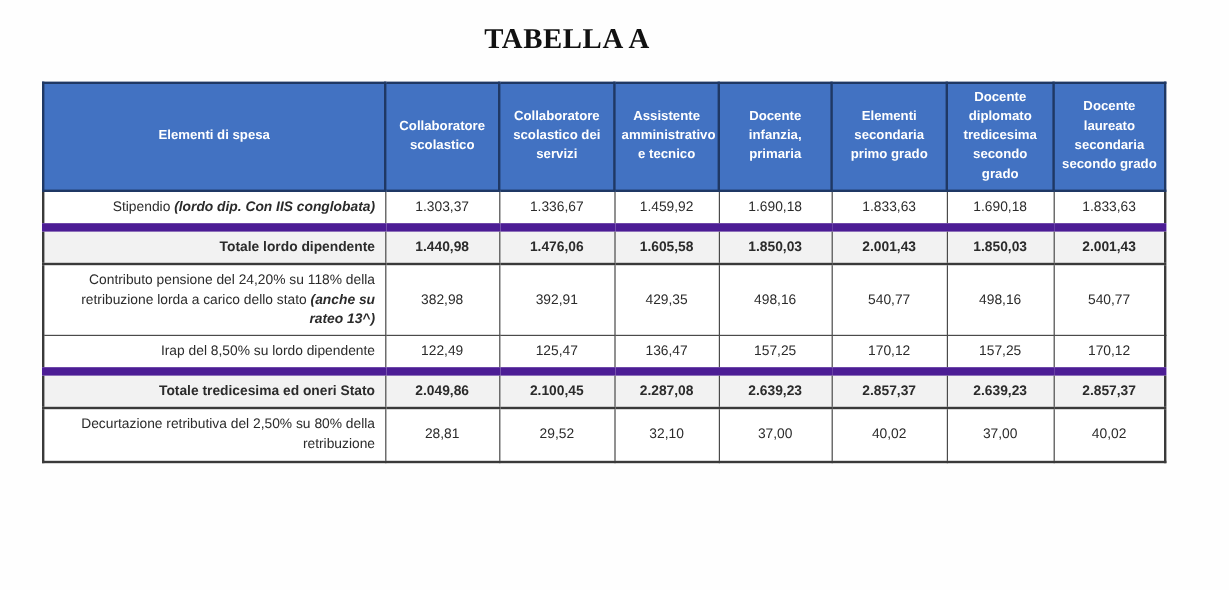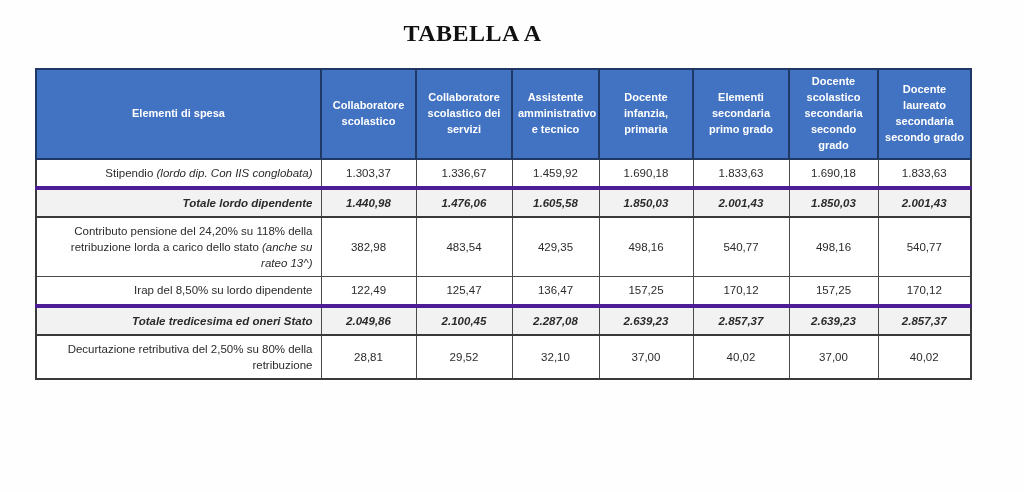--- a/index.html
+++ b/index.html
@@ -59,25 +59,24 @@
   }
   td.label-cell {
     text-align: right;
     padding-right: 8px;
     line-height: 1.4;
   }
   td.value-cell { text-align: center; }
   tr.row-subtotal td {
     background: var(--subtotal-bg, #f2f2f2);
     font-weight: bold;
-    border-top: 4px solid #4c1d95;
+    border-top: 7px solid #4c1d95;
     border-bottom: 2px solid #3a3a3a;
-    font-style: italic;
   }
-  td.label-cell em { font-style: italic; font-weight: normal; }
+  td.label-cell em { font-style: italic; font-weight: bold; }
 </style>
 </head>
 <body>
 
 <div class="page">
   <div class="title">TABELLA A</div>
   <table class="tabella">
     <colgroup>
       <col class="c-label">
         <col class="c-1">
@@ -89,21 +88,21 @@
         <col class="c-7">
     </colgroup>
     <thead>
       <tr id="header-row">
         <th>Elementi di spesa</th>
       <th>Collaboratore scolastico</th>
           <th>Collaboratore scolastico dei servizi</th>
           <th>Assistente amministrativo e tecnico</th>
           <th>Docente infanzia, primaria</th>
           <th>Elementi secondaria primo grado</th>
-          <th>Docente scolastico secondaria secondo grado</th>
+          <th>Docente diplomato tredicesima secondo grado</th>
           <th>Docente laureato secondaria secondo grado</th>
         </tr>
     </thead>
     <tbody id="table-body">
         <tr class="row-normal">
           <td class="label-cell"><span>Stipendio </span><em>(lordo dip. Con IIS conglobata)</em></td>
           <td class="value-cell">1.303,37</td>
           <td class="value-cell">1.336,67</td>
           <td class="value-cell">1.459,92</td>
           <td class="value-cell">1.690,18</td>
@@ -117,21 +116,21 @@
           <td class="value-cell">1.476,06</td>
           <td class="value-cell">1.605,58</td>
           <td class="value-cell">1.850,03</td>
           <td class="value-cell">2.001,43</td>
           <td class="value-cell">1.850,03</td>
           <td class="value-cell">2.001,43</td>
         </tr>
         <tr class="row-normal">
           <td class="label-cell"><span>Contributo pensione del 24,20% su 118% della retribuzione lorda  a carico dello stato </span><em>(anche su rateo 13^)</em></td>
           <td class="value-cell">382,98</td>
-          <td class="value-cell">483,54</td>
+          <td class="value-cell">392,91</td>
           <td class="value-cell">429,35</td>
           <td class="value-cell">498,16</td>
           <td class="value-cell">540,77</td>
           <td class="value-cell">498,16</td>
           <td class="value-cell">540,77</td>
         </tr>
         <tr class="row-normal">
           <td class="label-cell"><span>Irap del 8,50% su lordo dipendente</span></td>
           <td class="value-cell">122,49</td>
           <td class="value-cell">125,47</td>

